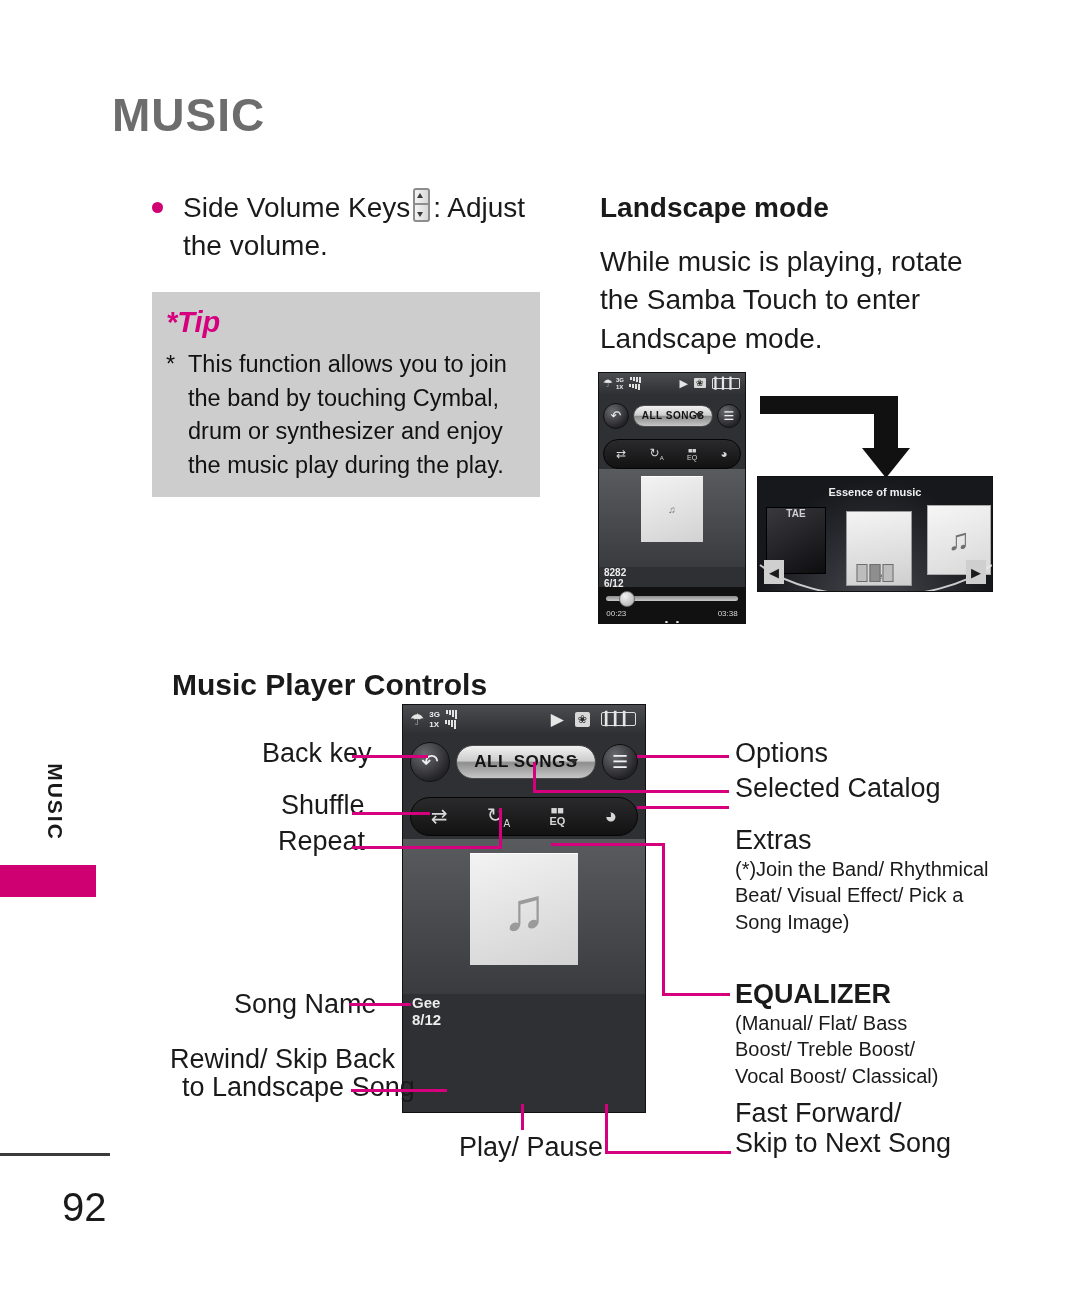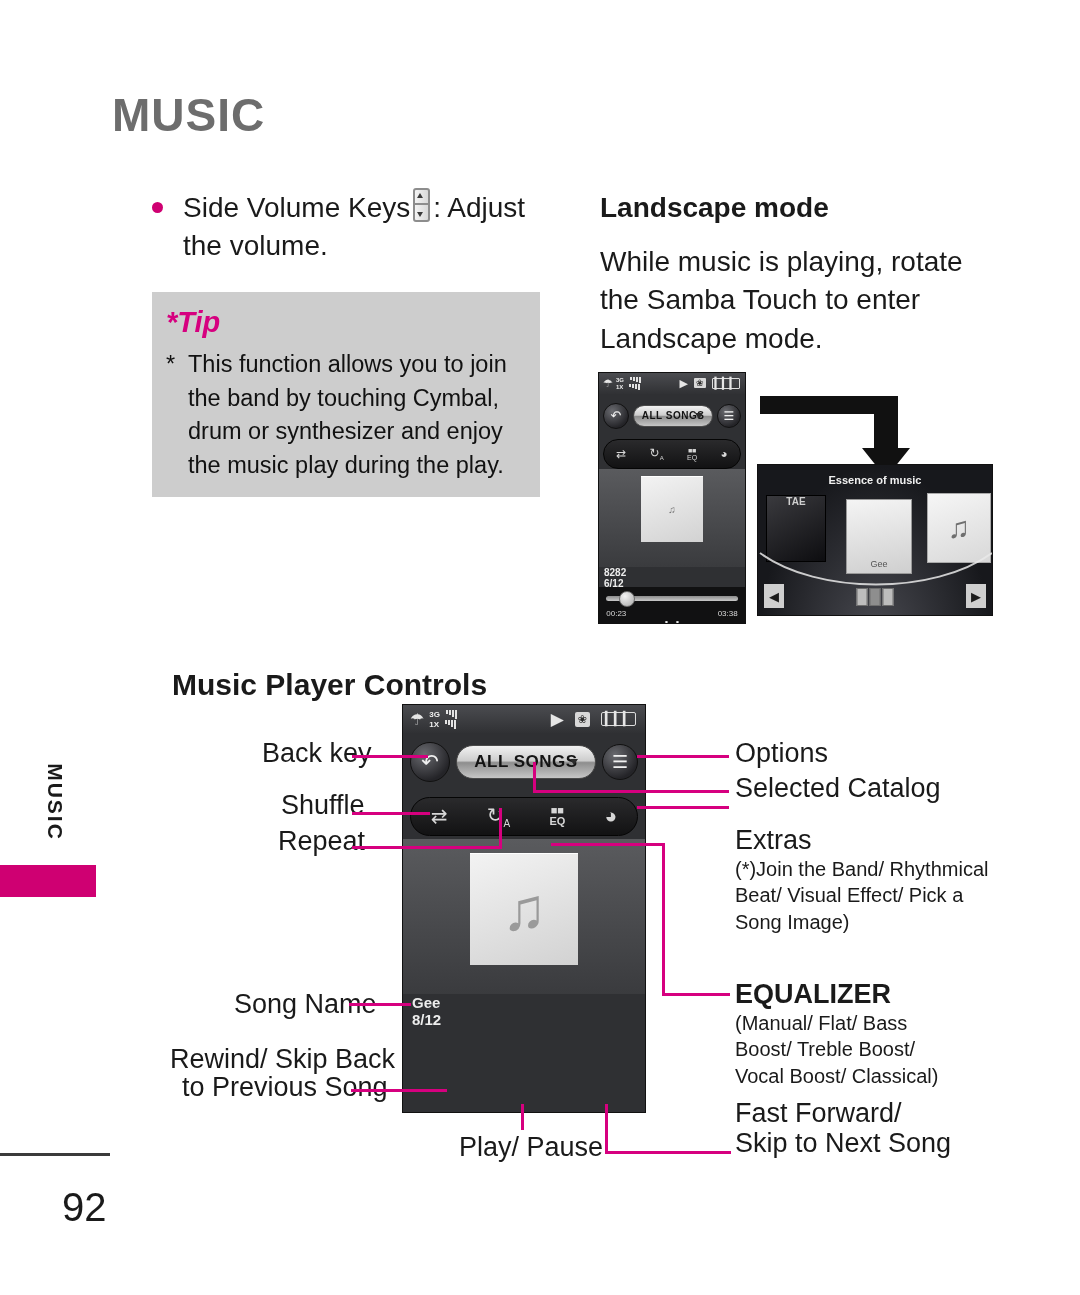--- a/index.html
+++ b/index.html
@@ -367,21 +367,21 @@
     </div>
   </div>
 </div>
 
 <div id="rotate-arrow">
   <svg width="160" height="90" viewBox="0 0 160 90">
     <path d="M2,4 L140,4 L140,56 L152,56 L128,86 L104,56 L116,56 L116,22 L2,22 Z" fill="#111111"></path>
   </svg>
 </div>
 
-<div class="scr" id="landscape-preview" style="left:757px; top:464px; width:236px; height:152px; background:#be185d;">
+<div class="scr" id="landscape-preview" style="left:757px; top:476px; width:236px; height:116px; background:#be185d;">
   <div style="position:absolute;inset:0;background:radial-gradient(ellipse at 50% 120%, #4a4b52 0%, #17181c 70%);"></div>
 
   <div style="position:absolute;left:0;right:0;top:9px;text-align:center;color:#f0f0f0;font-size:11px;font-weight:bold;">Essence of music</div>
 
   <div style="position:absolute;left:8px;top:30px;width:58px;height:65px;background:linear-gradient(150deg,#3a3a3e,#0d0d10);border:1px solid #000;display:flex;align-items:flex-start;justify-content:center;color:#cfcfcf;font-size:10px;font-weight:bold;">
     <span>TAE</span>
   </div>
 
   <div style="position:absolute;left:88px;top:34px;width:66px;height:75px;background:linear-gradient(170deg,#f4f4f4,#cfcfcf);border:1px solid #999;display:flex;align-items:flex-end;justify-content:center;color:#555;font-size:9px;padding-bottom:4px;box-sizing:border-box;">
     <span>Gee</span>
@@ -479,21 +479,21 @@
 <div class="lead h" style="left:352px; top:812px; width:78px;"></div>
 
 <div class="lbl" style="left:278px; top:826px;">Repeat</div>
 <div class="lead h" style="left:352px; top:846px; width:150px;"></div>
 <div class="lead v" style="left:499px; top:808px; height:40px;"></div>
 
 <div class="lbl" style="left:234px; top:989px;">Song Name</div>
 <div class="lead h" style="left:349px; top:1003px; width:62px;"></div>
 
 <div class="lbl" style="left:170px; top:1044px;">Rewind/ Skip Back</div>
-<div class="lbl" style="left:182px; top:1072px;">to Previous Song</div>
+<div class="lbl" style="left:182px; top:1072px;">to Landscape Song</div>
 <div class="lead h" style="left:351px; top:1089px; width:96px;"></div>
 
 <div class="lbl" style="left:459px; top:1132px;">Play/ Pause</div>
 <div class="lead v" style="left:521px; top:1104px; height:26px;"></div>
 
 <div class="lbl" style="left:735px; top:738px;">Options</div>
 <div class="lead h" style="left:637px; top:755px; width:92px;"></div>
 
 <div class="lbl" style="left:735px; top:773px;">Selected Catalog</div>
 <div class="lead h" style="left:533px; top:790px; width:196px;"></div>

